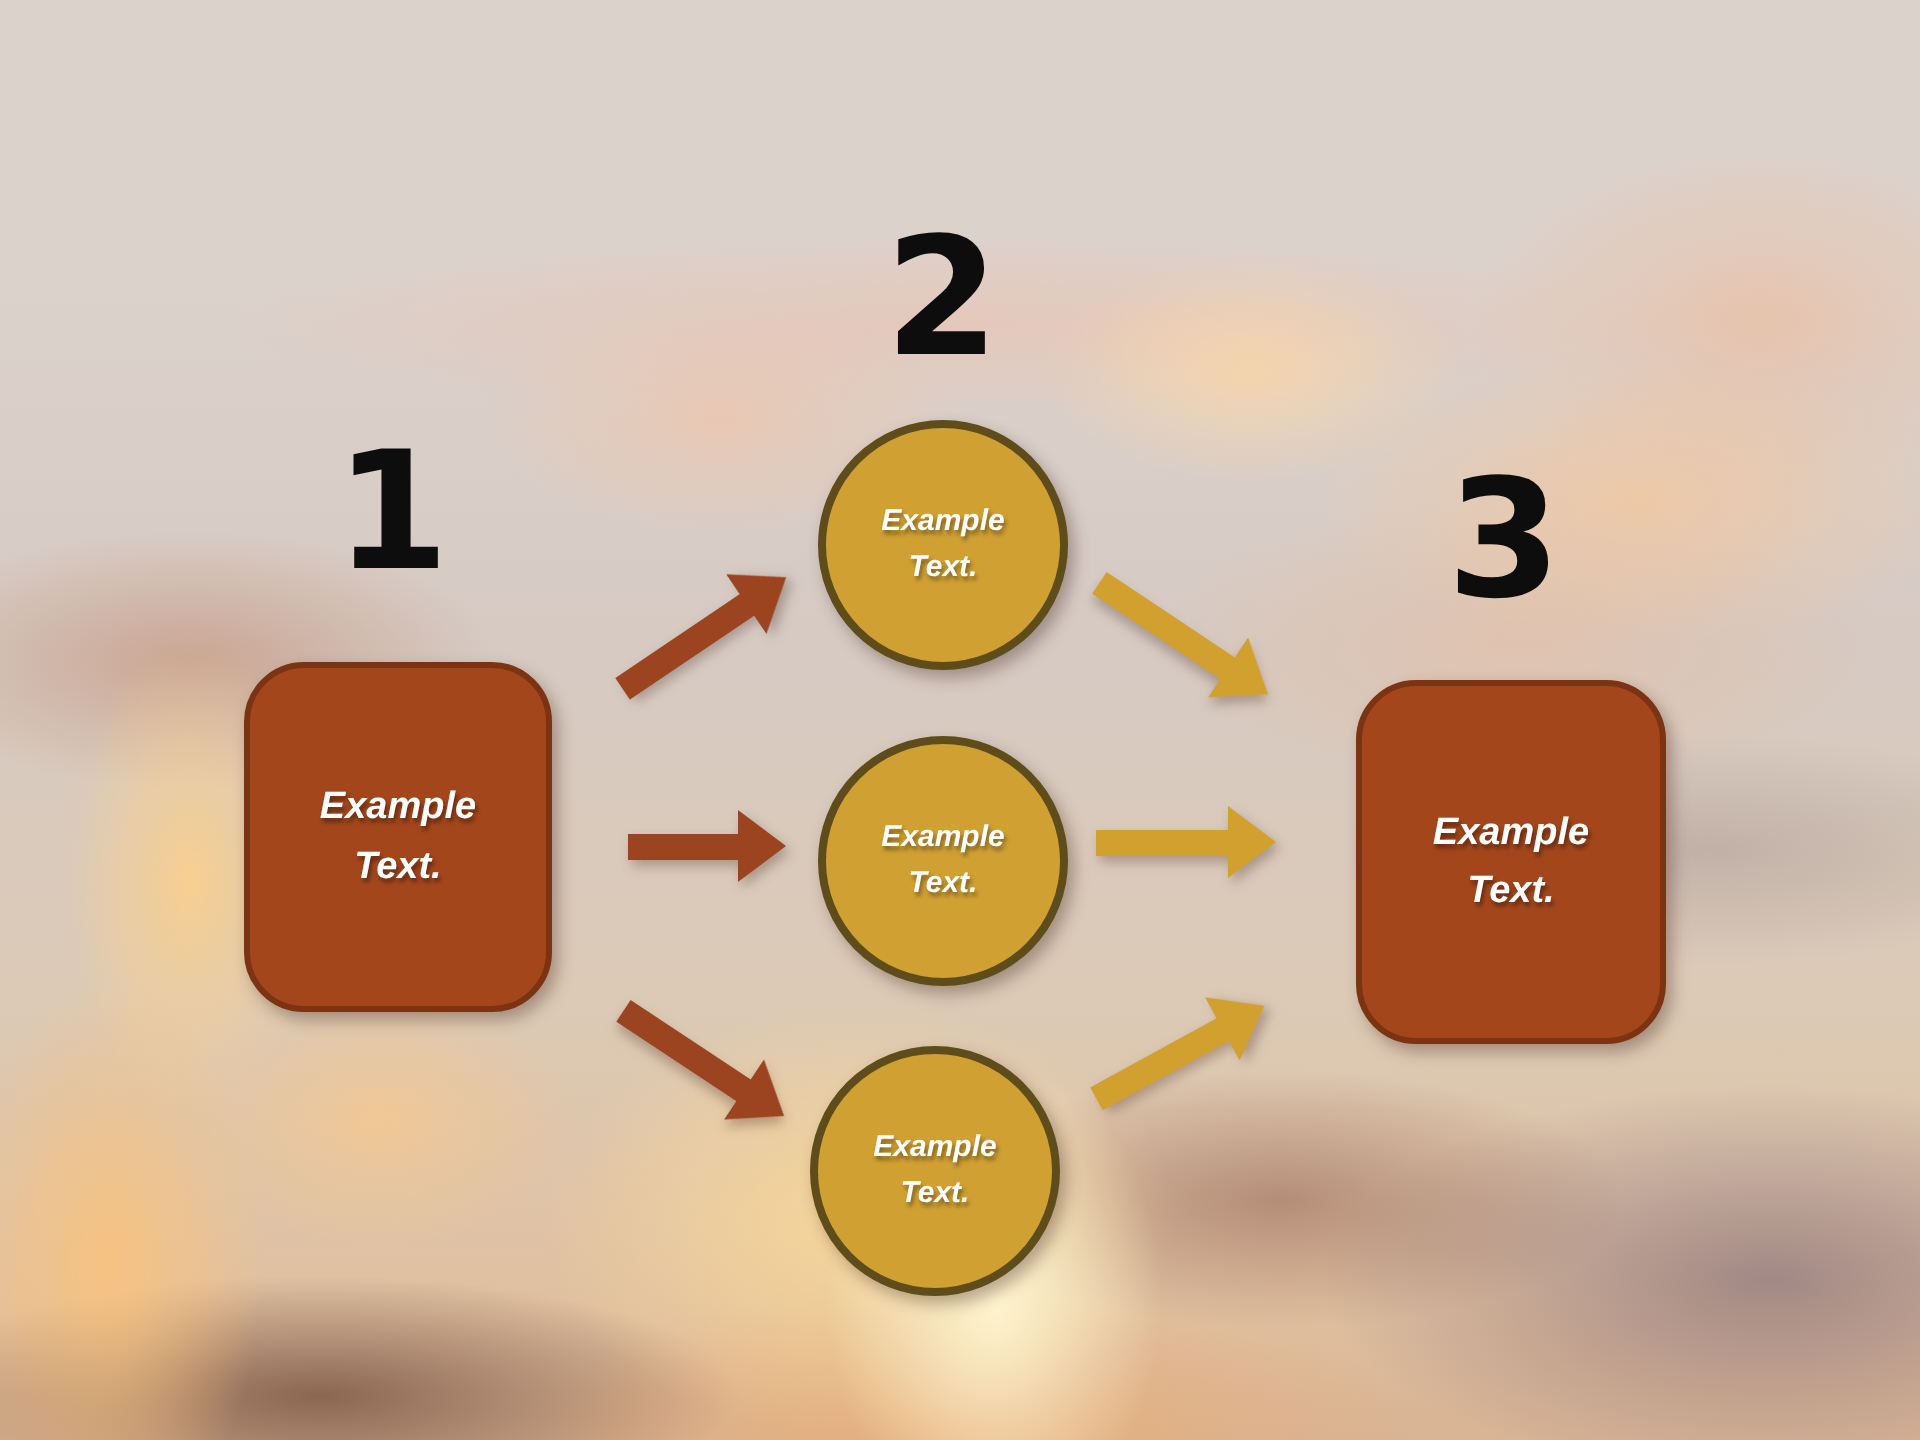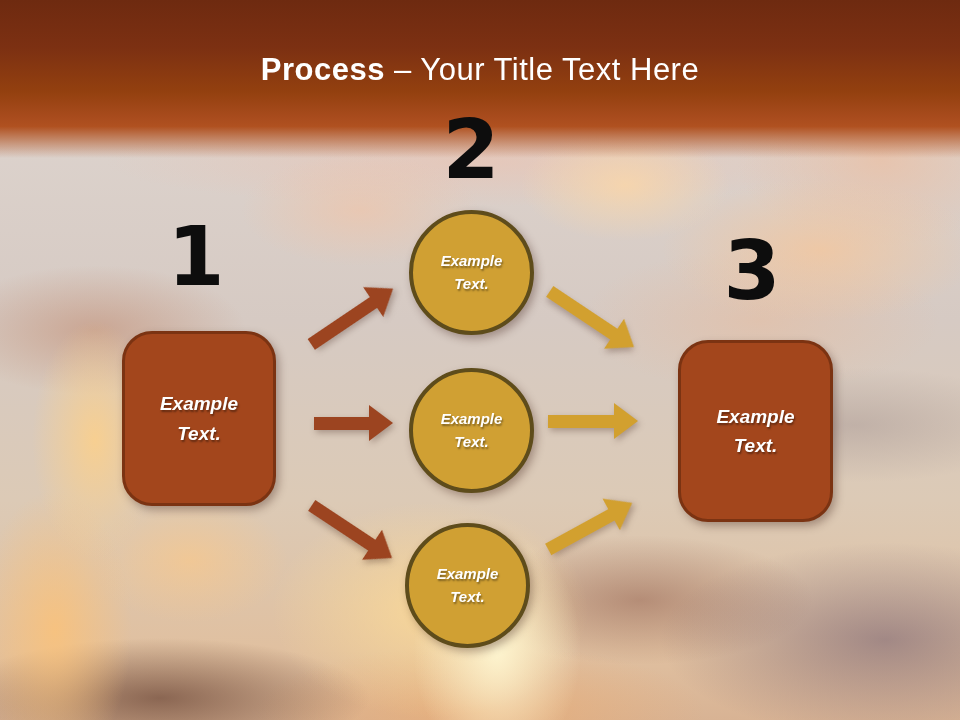--- a/index.html
+++ b/index.html
@@ -93,23 +93,20 @@
   .a5{left:548px;top:403px;width:90px;}
   .a6{left:548px;top:531px;width:96px;transform:rotate(-28.7deg);}
 </style>
 </head>
 <body>
 
 <div class="slide">
 
   <div class="bg-fire"></div>
 
-  <div class="banner">
-    <h1 class="title"><span class="emph">Process</span> <span>– Your Title Text Here</span></h1>
-  </div>
 
   <div class="step-number n1">1</div>
   <div class="step-number n2">2</div>
   <div class="step-number n3">3</div>
 
   <div class="rust-box box-left">
     <span>Example</span>
     <span>Text.</span>
   </div>
 

